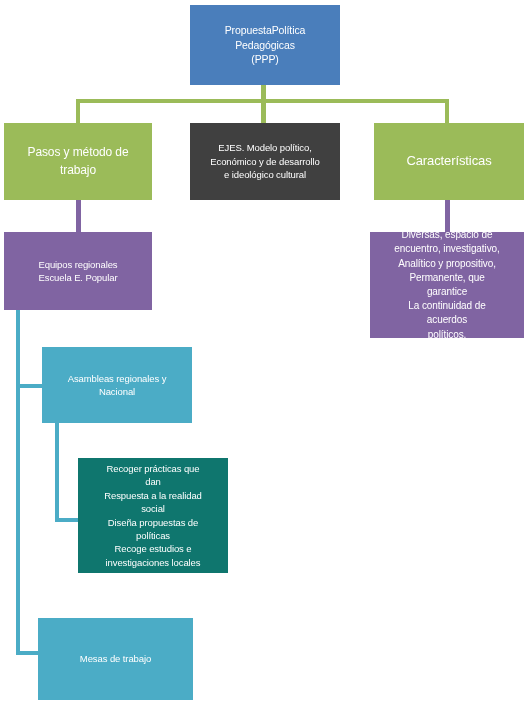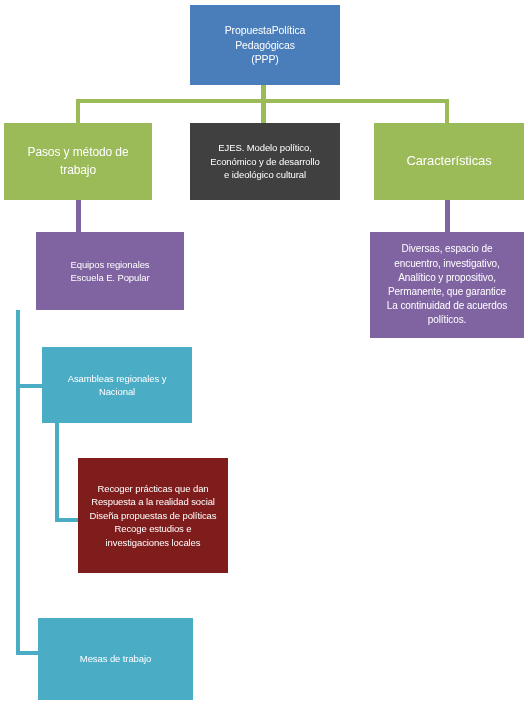--- a/index.html
+++ b/index.html
@@ -21,21 +21,21 @@
   }
   .node {
     position: absolute;
     box-sizing: border-box;
     display: flex;
     align-items: center;
     justify-content: center;
     text-align: center;
     color: #ffffff;
     line-height: 1.42;
-    padding: 4px 6px;
+    padding: 4px 20px;
     letter-spacing: -0.1px;
   }
   .node .label {
     display: block;
     width: 100%;
     white-space: pre-line;
   }
   .conn {
     position: absolute;
   }
@@ -77,21 +77,20 @@
   }
 
   
   #node-equipos {
     left: 4px;
     top: 232px;
     width: 148px;
     height: 78px;
     background: #8064a2;
     font-size: 9.5px;
-    margin-left: 32px;
   }
   #node-diversas {
     left: 370px;
     top: 232px;
     width: 154px;
     height: 106px;
     background: #8064a2;
     font-size: 10px;
   }
 
@@ -103,21 +102,21 @@
     height: 76px;
     background: #4bacc6;
     font-size: 9.5px;
     text-align: center;
   }
   #node-recoger {
     left: 78px;
     top: 458px;
     width: 150px;
     height: 115px;
-    background: #7f1d1d;
+    background: #0f766e;
     font-size: 9.5px;
   }
   #node-mesas {
     left: 38px;
     top: 618px;
     width: 155px;
     height: 82px;
     background: #4bacc6;
     font-size: 9.5px;
   }

